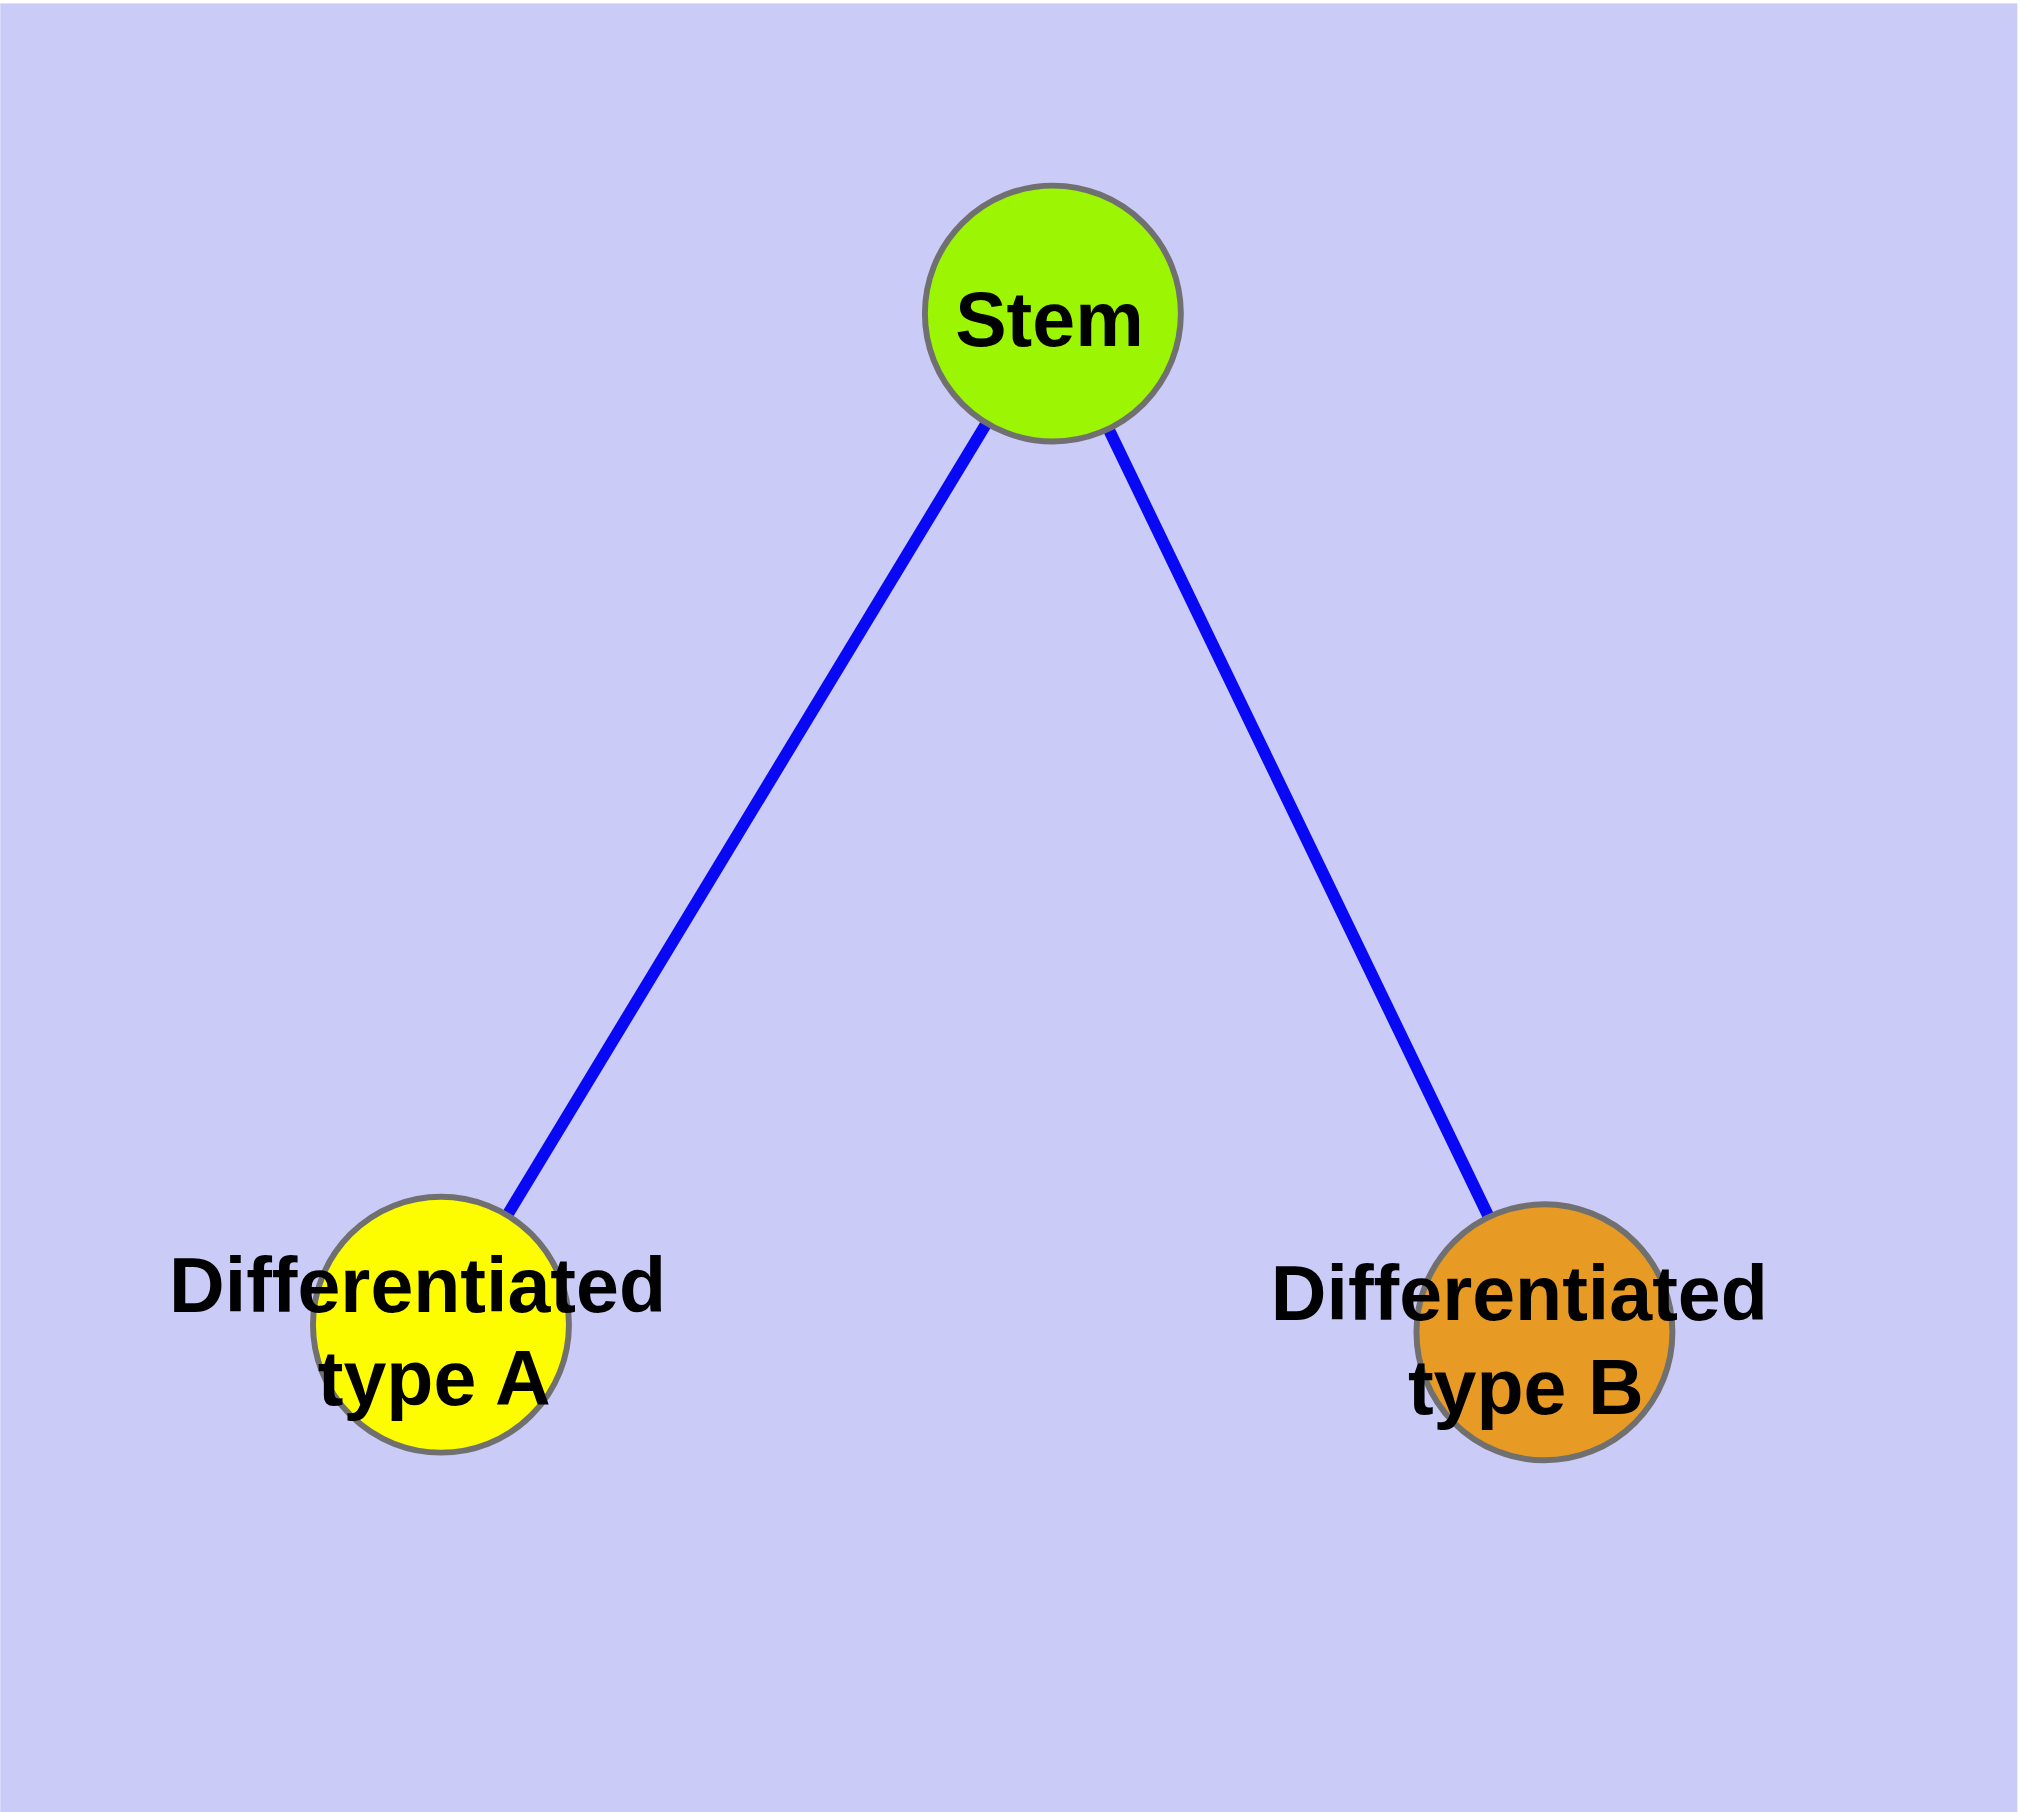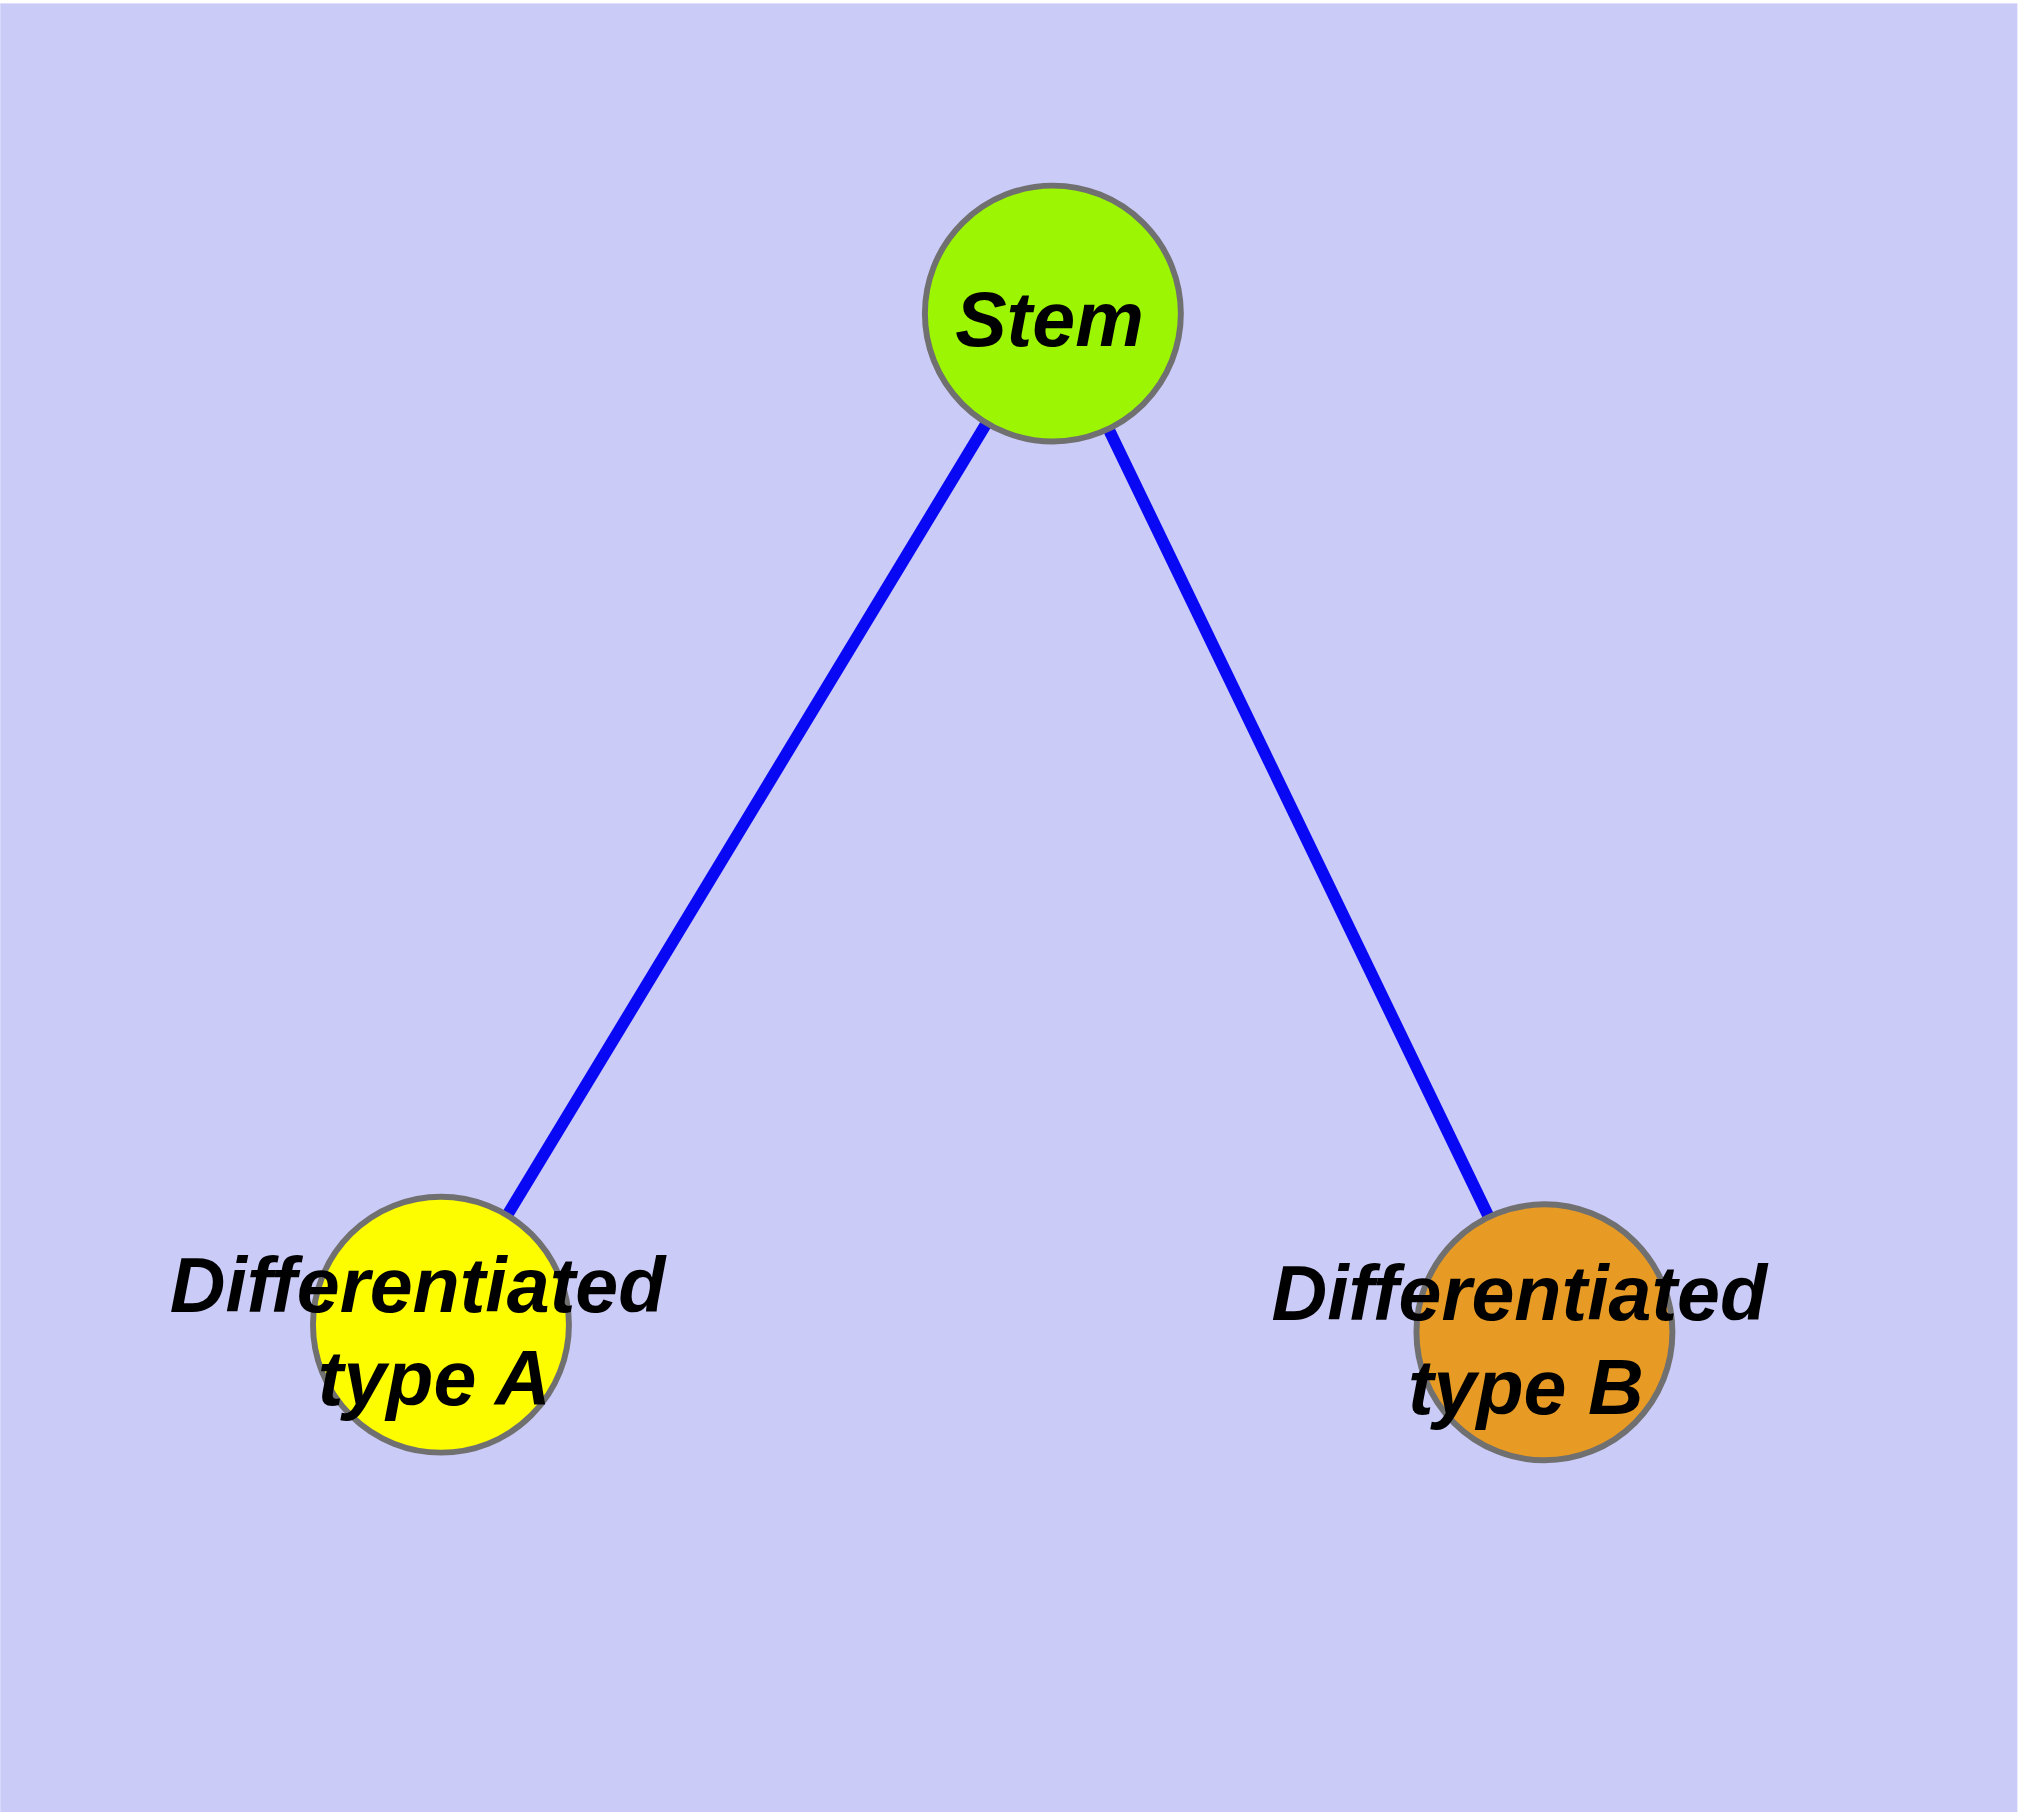--- a/index.html
+++ b/index.html
@@ -4,21 +4,20 @@
 <style>
   html, body {
     margin: 0;
     padding: 0;
     background: #ffffff;
   }
   .diagram-wrap {
     width: 2021px;
     height: 1812px;
     position: relative;
-    font-style: italic;
   }
   svg { display: block; }
   .edge {
     stroke-width: 14;
     fill: none;
   }
   .node-circle {
     stroke-width: 7;
   }
   .node-label {

